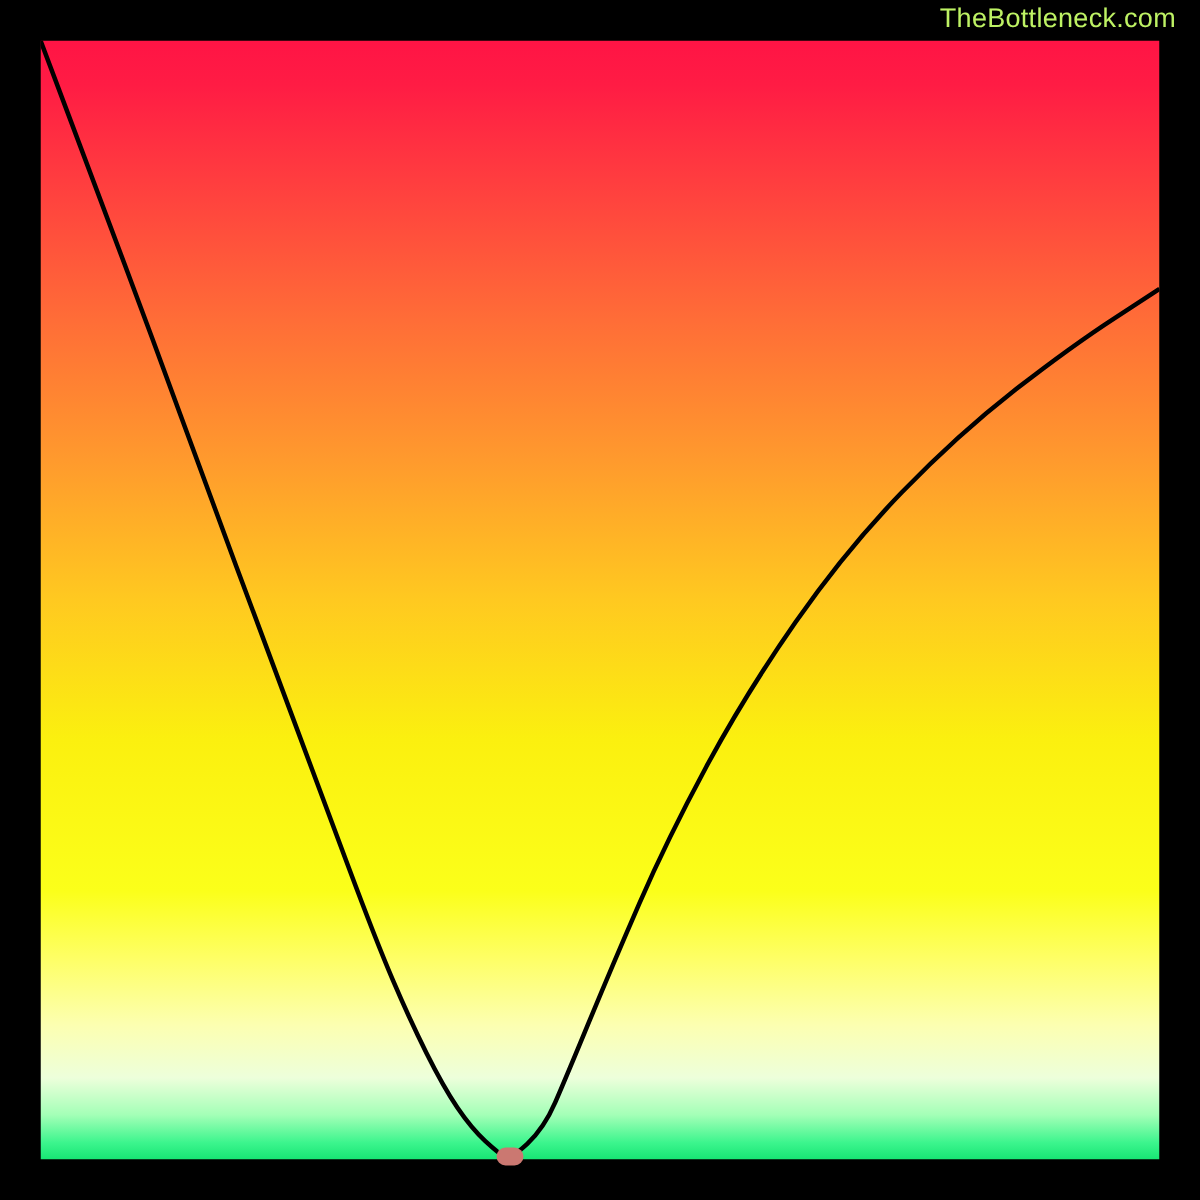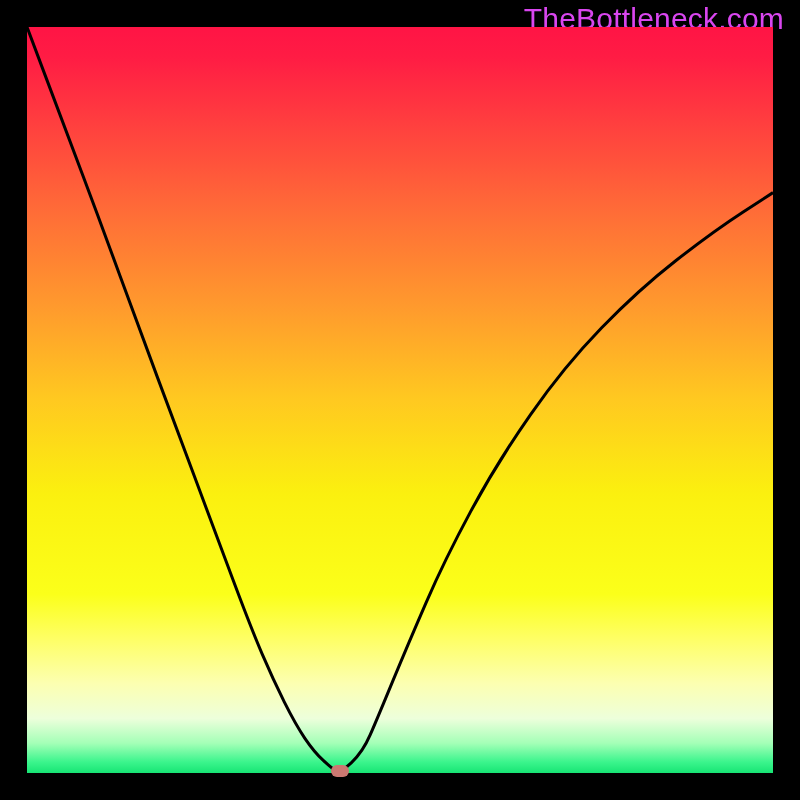--- a/index.html
+++ b/index.html
@@ -14,23 +14,23 @@
     position: relative;
     width: 800px;
     height: 800px;
     background: #000;
   }
   .watermark {
     position: absolute;
     top: 2px;
     right: 16px;
     font-family: Arial, Helvetica, sans-serif;
-    font-size: 30px;
+    font-size: 18px;
     font-weight: 500;
-    color: #d946ef;
+    color: #bef264;
     letter-spacing: 0.2px;
   }
   .plot-area {
     position: absolute;
     left: 27px;
     top: 27px;
     width: 746px;
     height: 746px;
   }
   svg { display: block; }

